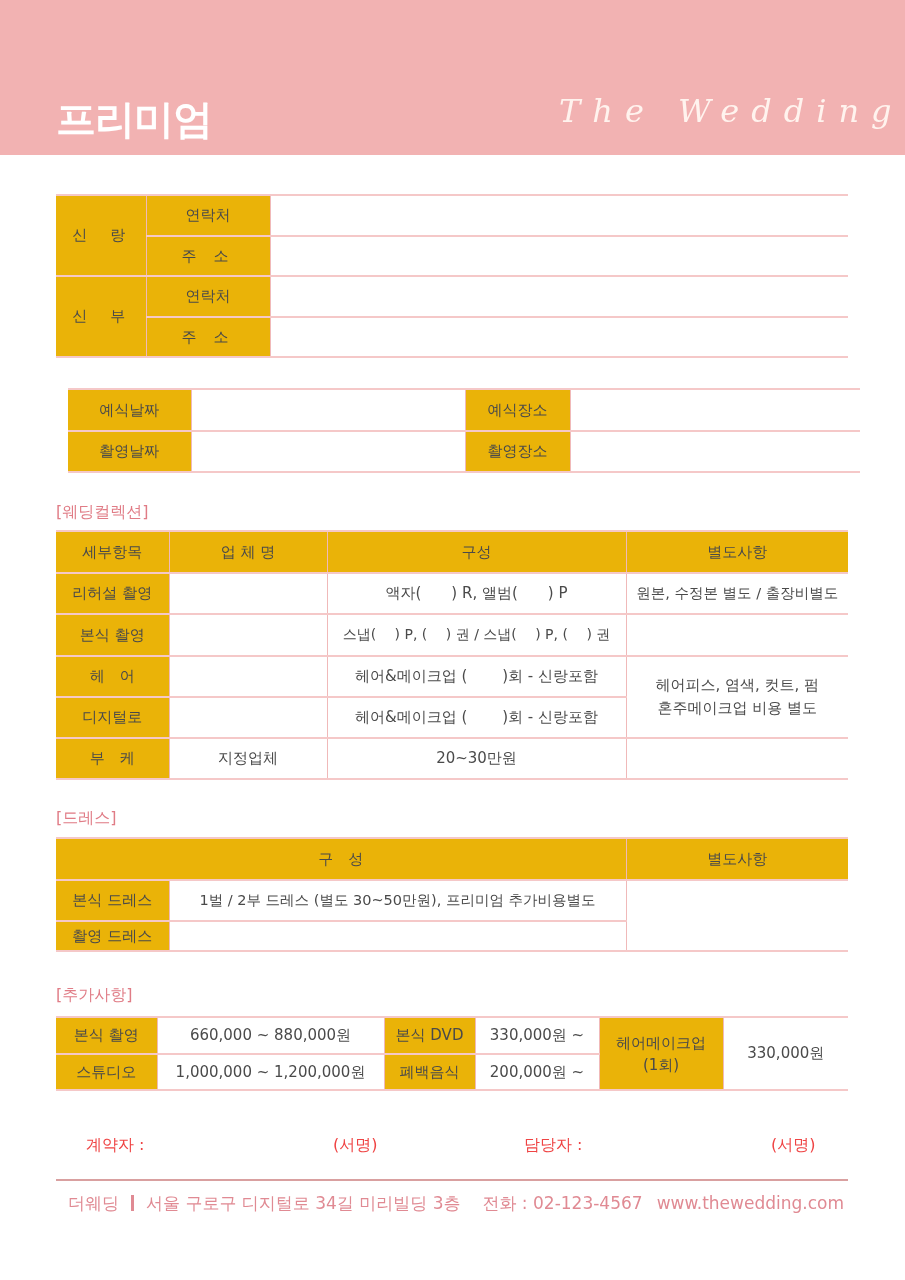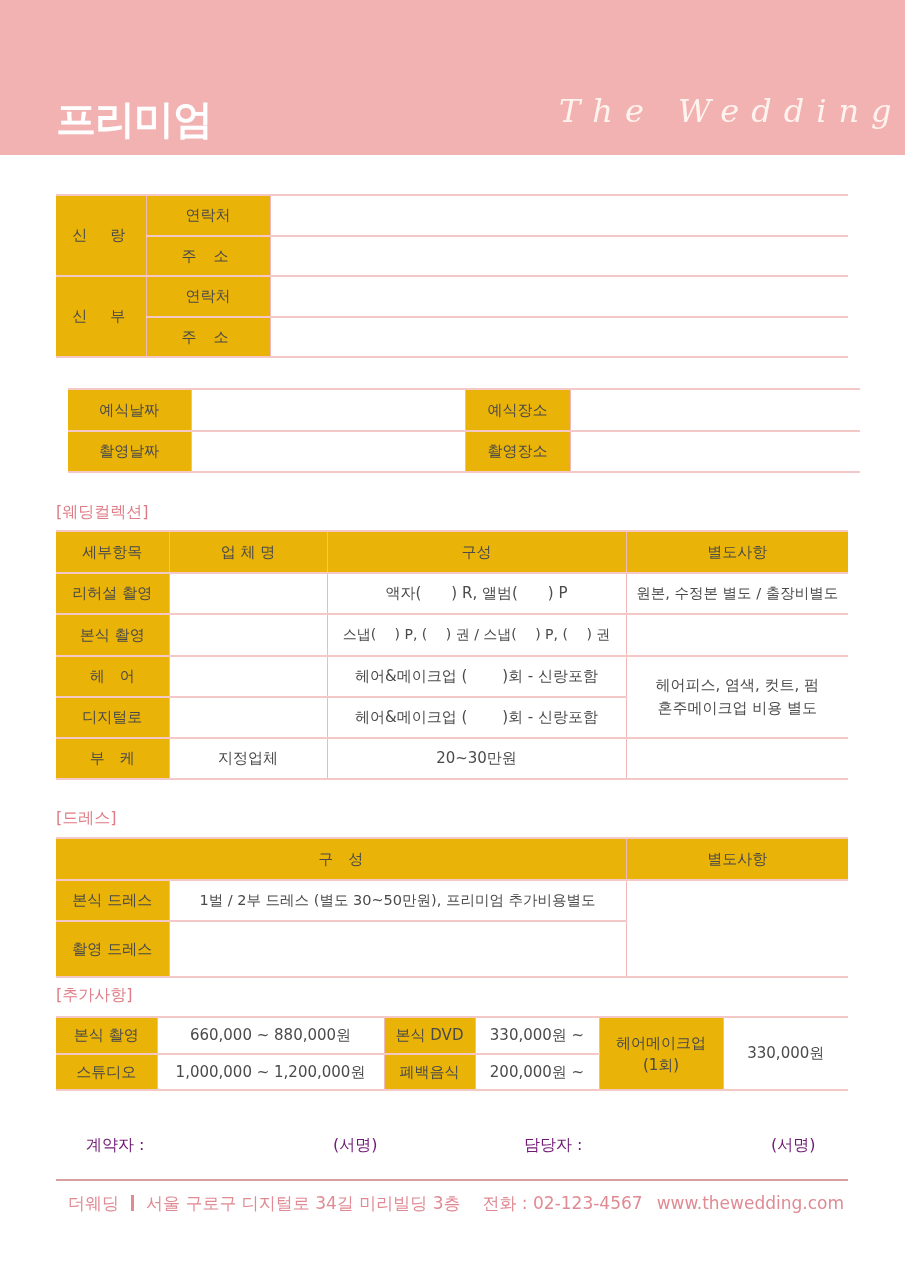--- a/index.html
+++ b/index.html
@@ -6,21 +6,21 @@
   body { width: 905px; height: 1280px; background: #ffffff; font-family: "DejaVu Sans", "Liberation Sans", sans-serif; color: #4a4a4a; position: relative; overflow: hidden; }
   .header { position: absolute; left: 0; top: 0; width: 905px; height: 155px; background: #f2b2b2; }
   .header .title { position: absolute; left: 56px; top: 92px; font-size: 40px; color: #ffffff; font-weight: bold; letter-spacing: -1px; }
   .header .script { position: absolute; left: 552px; top: 92px; font-family: "DejaVu Serif", serif; font-style: italic; font-size: 32px; color: #fff3ee; letter-spacing: 12px; margin-left: 7px; }
   table { border-collapse: collapse; position: absolute; left: 56px; width: 792px; table-layout: fixed; }
   td, th { border-top: 2px solid #f5c8c8; border-bottom: 2px solid #f5c8c8; border-left: 1px solid #f0b9b9; border-right: 1px solid #f0b9b9; font-size: 15px; font-weight: normal; text-align: center; color: #4a4a4a; vertical-align: middle; }
   td:first-child, th:first-child { border-left: none; }
   td:last-child, th:last-child { border-right: none; }
   .lbl { background: #eab308; }
   .sect { position: absolute; left: 56px; font-size: 16px; color: #e07c86; }
-  .sign { position: absolute; top: 1135px; font-size: 16px; color: #701a75; }
+  .sign { position: absolute; top: 1135px; font-size: 16px; color: #ef4444; }
   .rule { position: absolute; left: 56px; top: 1179px; width: 792px; height: 2px; background: #d9a0a0; }
   .footer { position: absolute; left: 68px; top: 1192px; font-size: 17px; color: #e08a93; white-space: nowrap; }
   .footer .bar { display: inline-block; width: 3px; height: 16px; background: #e08a93; margin: 0 12px; vertical-align: -2px; }
   .footer .gap { display: inline-block; width: 22px; }
   .footer .gap2 { display: inline-block; width: 14px; }
 </style>
 </head>
 <body>
 
 <div class="header">
@@ -137,21 +137,21 @@
   <tbody>
       <tr style="height:42px">
     <th class="lbl" colspan="2">구　성</th>
     <th class="lbl">별도사항</th>
   </tr>
   <tr style="height:41px">
     <td class="lbl">본식 드레스</td>
     <td style="font-size:14.5px">1벌 / 2부 드레스 (별도 30~50만원), 프리미엄 추가비용별도</td>
     <td rowspan="2"></td>
   </tr>
-  <tr style="height:56px">
+  <tr style="height:30px">
     <td class="lbl">촬영 드레스</td>
     <td></td>
   </tr>
 </tbody>
   </table>
 
 <div class="sect" style="top:985px;">[추가사항]</div>
 <table style="top:1016px;">
   <colgroup>
       <col style="width:101px">

